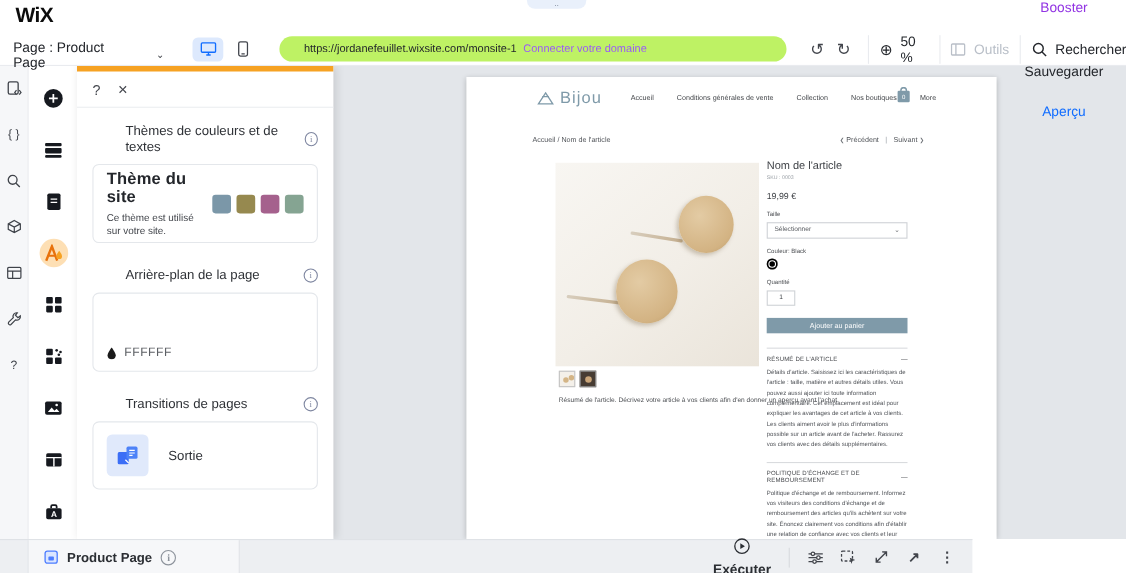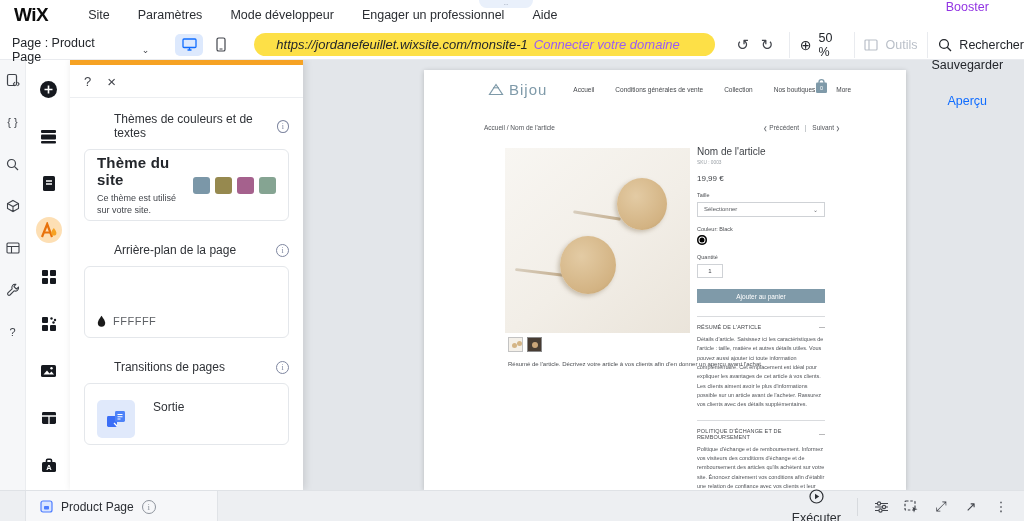--- a/index.html
+++ b/index.html
@@ -26,22 +26,22 @@
   .publish-caret { padding:0 9px; font-size:9px; line-height:23px; }
 
   
   .toolbar { position:absolute; left:0; top:30px; width:1024px; height:30px; background:#fff;
     border-bottom:1px solid #e9ebef; display:flex; align-items:center; z-index:29; }
   .page-select { display:flex; align-items:center; margin-left:12px; font-size:12.5px; color:#23262b; cursor:pointer;margin-top:10px; }
   .page-select .caret { margin-left:18px; font-size:9px; color:#42454c; }
   .device-group { display:flex; align-items:center; gap:7px; margin-left:26px; }
   .device-desktop { width:28px; height:22px; background:#dde9fd; border-radius:5px; display:flex; align-items:center; justify-content:center; }
   .device-mobile { width:22px; height:22px; display:flex; align-items:center; justify-content:center; }
-  .url-pill { margin-left:22px; width:472px; height:23px; background:#fde047; border-radius:13px;
-    display:flex; align-items:center; font-size:13px; padding-left:22px; white-space:nowrap;font-style:italic; }
+  .url-pill { margin-left:22px; width:472px; height:23px; background:#bef264; border-radius:13px;
+    display:flex; align-items:center; font-size:10px; padding-left:22px; white-space:nowrap; }
   .url-text { color:#23262b; }
   .url-connect { color:#9a5cf5; margin-left:6px; cursor:pointer; }
   .tb-right { display:flex; align-items:center; margin-left:16px; gap:0; }
   .tb-icon-btn { display:flex; align-items:center; justify-content:center; width:26px; height:24px; cursor:pointer; color:#42454c; }
   .tb-divider { width:1px; height:26px; background:#e9ebef; margin:0 10px; }
   .zoom-ctrl { display:flex; align-items:center; gap:7px; font-size:12.5px; color:#23262b; cursor:pointer; }
   .tools-ctrl { display:flex; align-items:center; gap:7px; font-size:12.5px; color:#b9bfc8; }
   .search-ctrl { display:flex; align-items:center; gap:7px; font-size:12.5px; color:#23262b; cursor:pointer; }
 
   
@@ -72,21 +72,21 @@
   .card { border:1px solid #e4e7eb; border-radius:6px; background:#fff; cursor:pointer; }
   .theme-card { height:72px; display:flex; align-items:center; padding:0 12px; margin-bottom:22px; }
   .theme-text { flex:1; }
   .theme-title { font-size:15px; font-weight:600; color:#23262b; letter-spacing:.2px; }
   .theme-desc { font-size:9px; color:#43464c; margin-top:4px; line-height:1.35; width:92px; }
   .swatches { display:flex; gap:5px; }
   .swatch { width:17px; height:17px; border-radius:3px; }
   .bg-card { height:72px; position:relative; margin-bottom:22px; }
   .bg-value { position:absolute; left:12px; bottom:10px; display:flex; align-items:center; gap:7px;
     font-size:11px; color:#5d6065; letter-spacing:.5px; }
-  .trans-card { height:62px; display:flex; padding:16px 12px; }
+  .trans-card { height:62px; display:flex; align-items:center; padding:4px 12px; }
   .trans-icon { width:38px; height:38px; background:#e0e9fb; border-radius:5px; display:flex; align-items:center; justify-content:center; }
   .trans-label { font-size:12px; color:#2f3237; margin-left:18px; }
 
   
   .canvas { position:absolute; left:303px; top:0; width:721px; height:430px; background:#e3e6ea; overflow:hidden; }
   .page { position:absolute; left:121px; top:10px; width:482px; height:420px; background:#fff;
     box-shadow:0 1px 5px rgba(0,0,0,.20); overflow:hidden; }
   .site-header { position:relative; height:38px; display:flex; align-items:center; padding-left:64px; }
   .site-logo { display:flex; align-items:center; gap:5px; color:#7f9aa9; }
   .site-logo-name { font-size:15px; letter-spacing:1px; }
@@ -128,49 +128,42 @@
   .add-cart { margin-top:11px; height:14px; background:#7f9aa9; color:#fff; font-size:6.5px;
     display:flex; align-items:center; justify-content:center; cursor:pointer; }
   .accordion { margin-top:13px; border-top:1px solid #d9dbde; }
   .acc-head { display:flex; align-items:center; justify-content:space-between; padding:7px 0 5px 0; cursor:pointer; }
   .acc-title { font-size:5.5px; color:#46484c; letter-spacing:.15px; }
   .acc-minus { font-size:6px; color:#46484c; }
   .acc-body { font-size:5.5px; line-height:1.7; color:#515459; padding-bottom:10px; }
   .acc-sep { border-top:1px solid #d9dbde; }
 
   
-  .bottombar { position:absolute; left:0; top:490px; width:1024px; height:31px; background:#edeff2;
-    border-top:1px solid #dfe2e6; z-index:30; display:flex; align-items:center; }
+  .bottombar { position:absolute; left:0; top:490px; width:884px; height:31px; background:#edeff2;
+    border-top:1px solid #dfe2e6; z-index:30; display:flex; align-items:center;font-weight:bold; }
   .bb-tab { position:absolute; left:25px; top:0; width:193px; height:31px; background:#f6f7f9;
     border-left:1px solid #e0e3e7; border-right:1px solid #e0e3e7; display:flex; align-items:center; padding-left:14px; gap:8px; cursor:pointer; }
   .bb-tab-label { font-size:12px; color:#2b2e33; }
   .bb-info { width:14px; height:14px; border:1px solid #8d939c; border-radius:50%; color:#8d939c; font-size:9px;
     display:flex; align-items:center; justify-content:center; font-family:"Liberation Serif", serif; }
   .bb-right { position:absolute; right:8px; top:0; height:31px; display:flex; align-items:center; }
   .run-btn { display:flex; align-items:center; gap:7px; font-size:12.5px; color:#2b2e33; cursor:pointer; margin-right:16px;flex-direction:column; }
   .bb-divider { width:1px; height:18px; background:#d7dade; margin-right:8px; }
   .bb-icon { width:30px; height:24px; display:flex; align-items:center; justify-content:center; color:#42454c; cursor:pointer; }
   .kebab { font-size:13px; color:#42454c; letter-spacing:0; }
 
   svg { display:block; }
 </style>
 </head>
 <body>
 
 <div class="stage">
 
   <div class="topbar">
     <div class="wix-logo">WiX</div>
-    <div class="top-menus">
-      <span class="top-menu">Site</span>
-      <span class="top-menu">Paramètres</span>
-      <span class="top-menu">Mode développeur</span>
-      <span class="top-menu">Engager un professionnel</span>
-      <span class="top-menu">Aide</span>
-    </div>
     <div class="notif-pill">..</div>
     <div class="top-right">
       <span class="booster">Booster</span>
       <span class="tr-divider"></span>
       <span class="save">Sauvegarder</span>
       <span class="preview">Aperçu</span>
       <span class="publish-btn">
         <span class="publish-main">Publier</span>
         <span class="publish-sep"></span>
         <span class="publish-caret">⌄</span>

